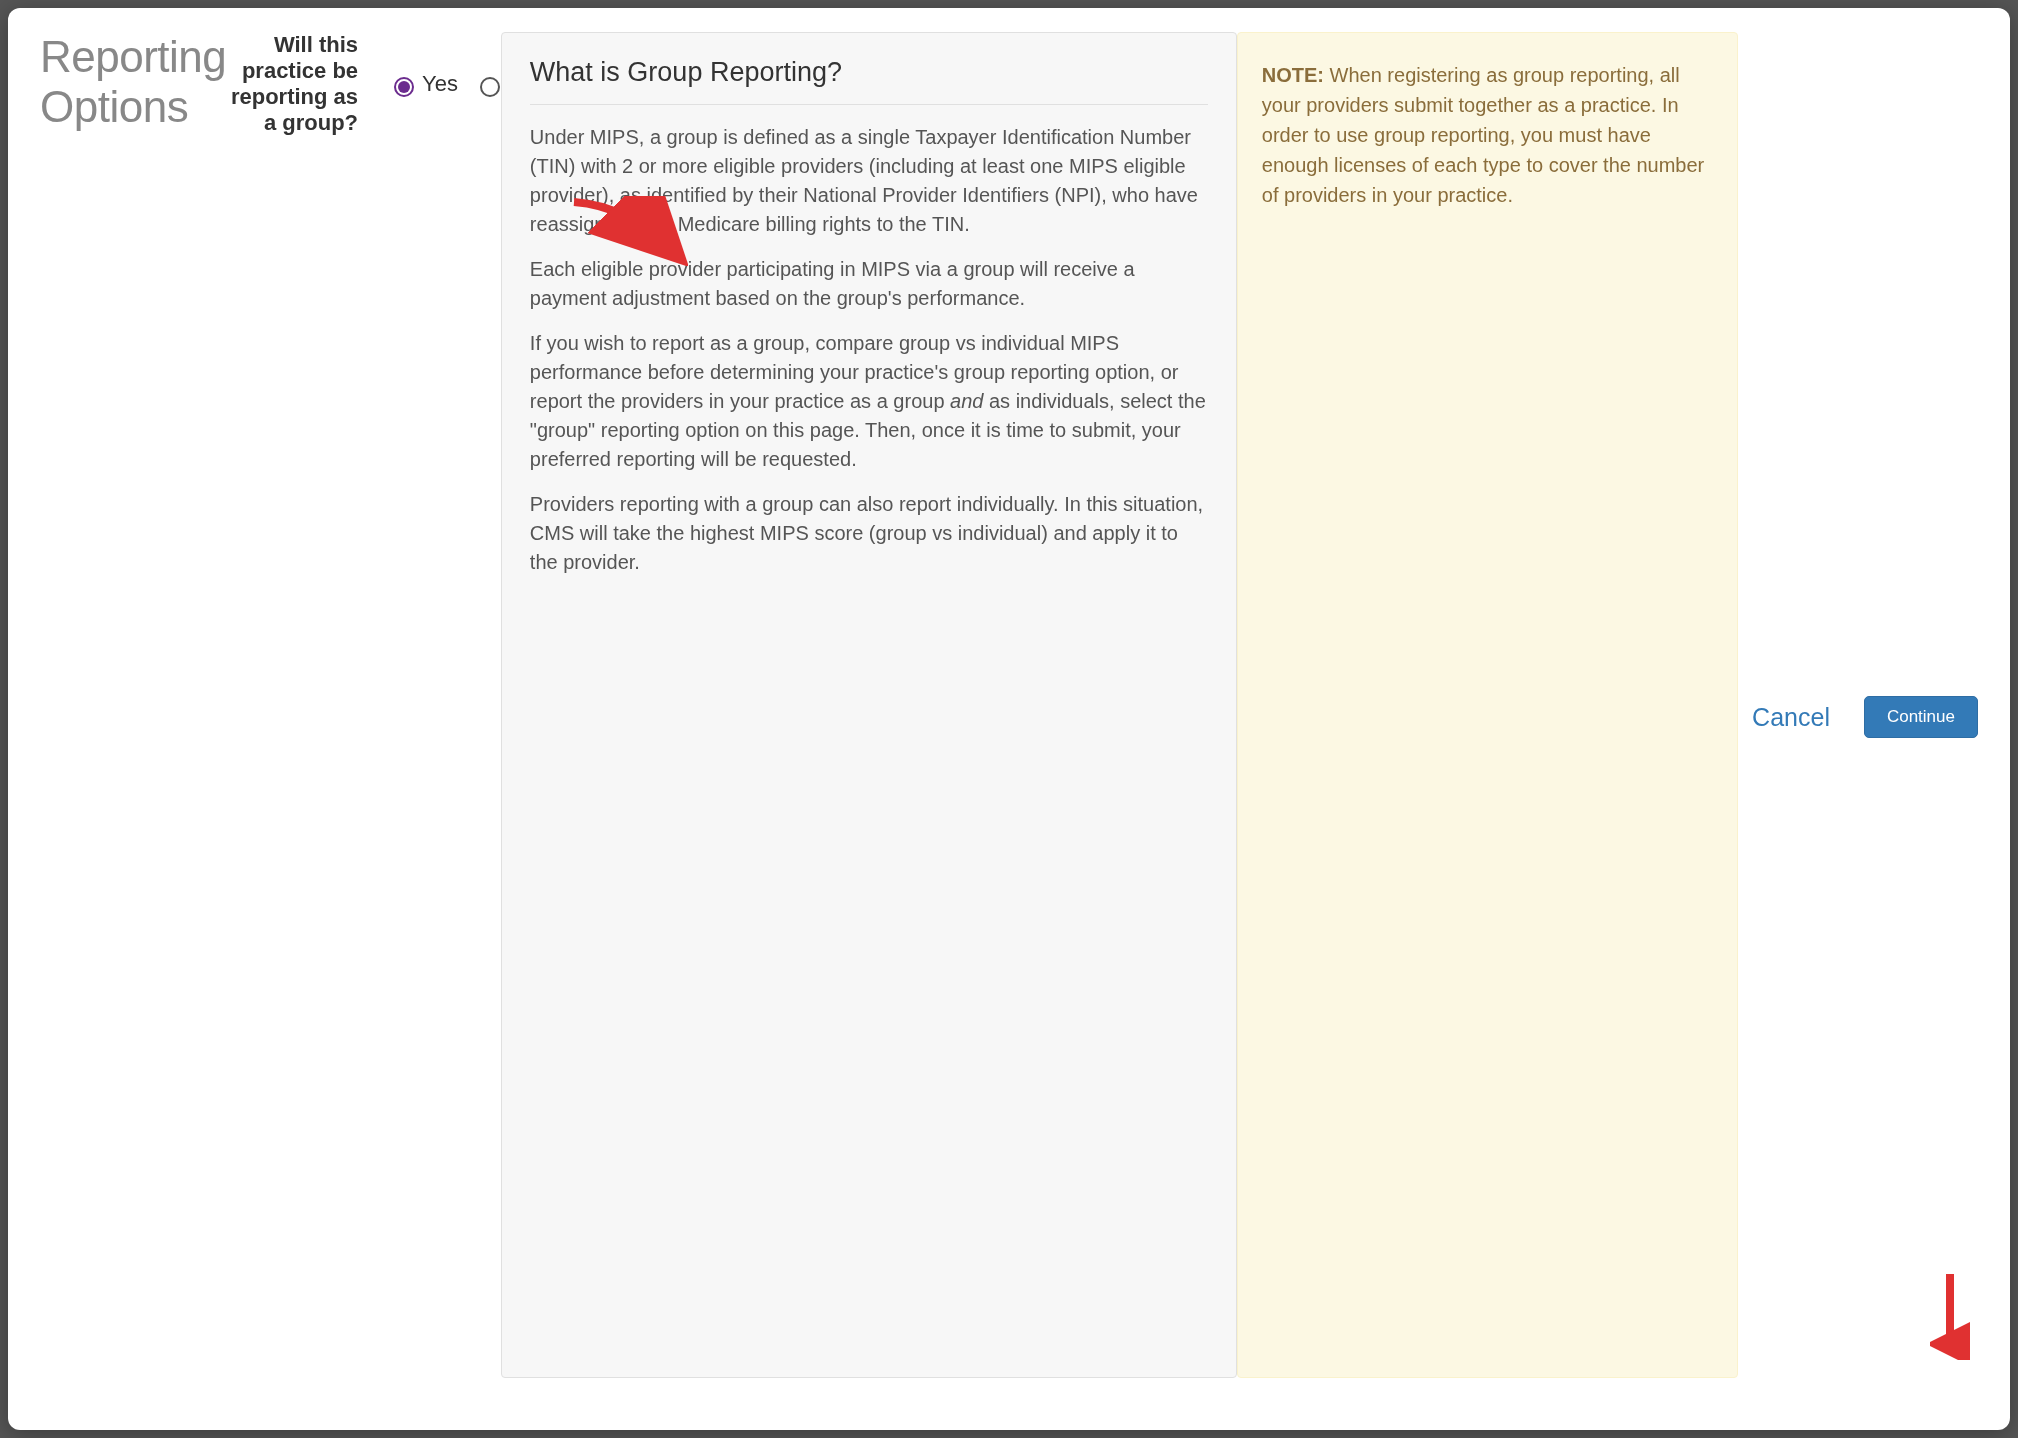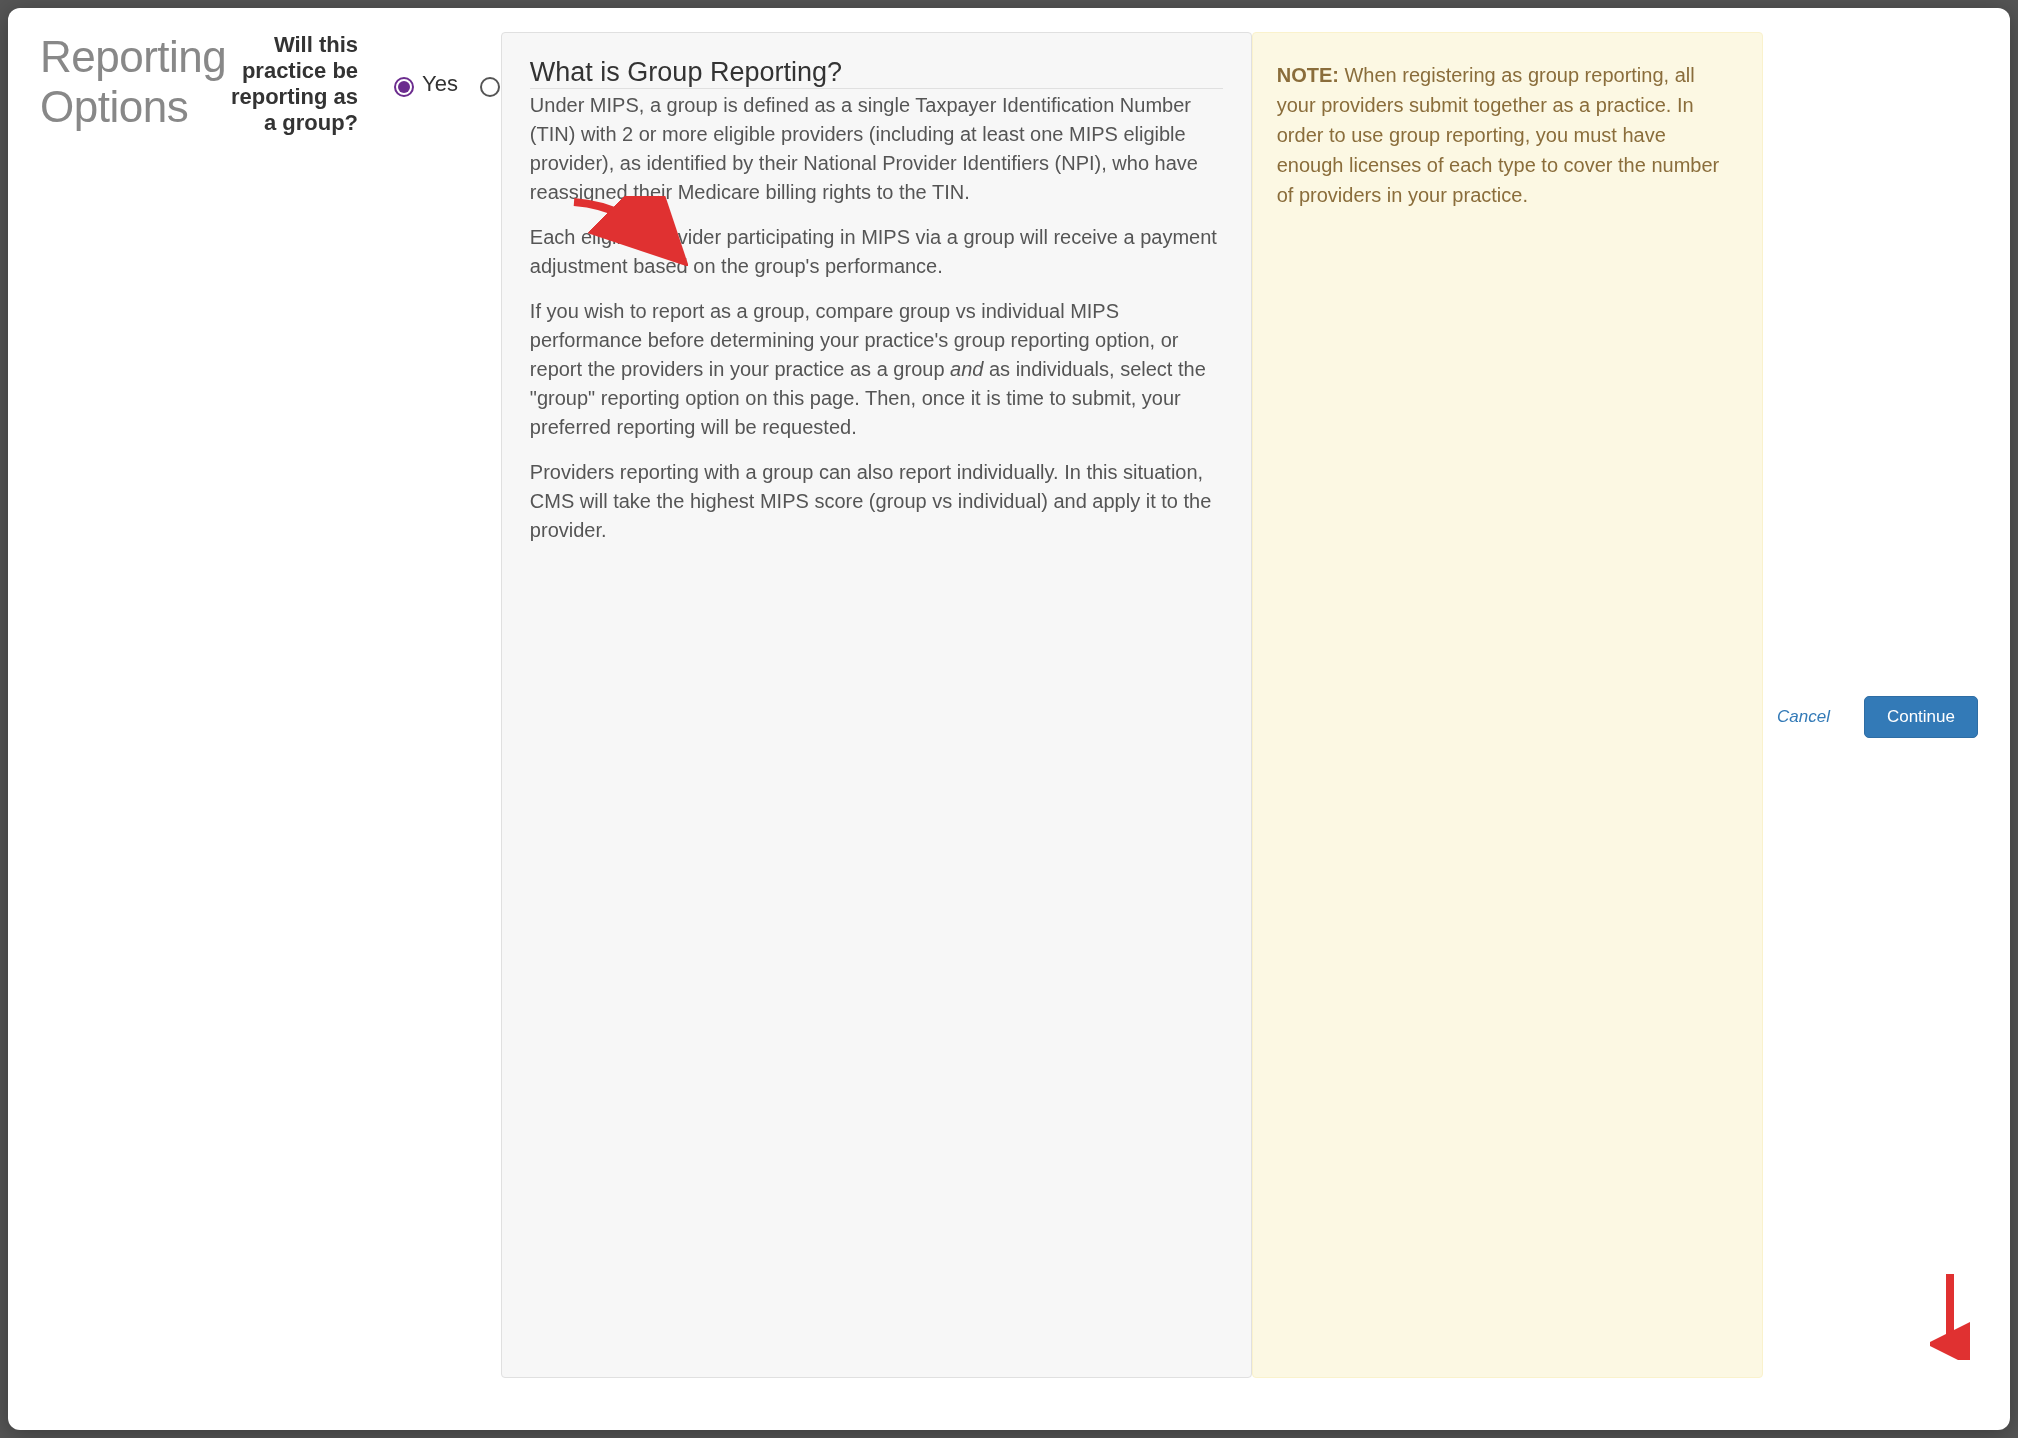--- a/index.html
+++ b/index.html
@@ -97,23 +97,23 @@
       background: #f7f7f7;
       border: 1px solid #e0e0e0;
       border-radius: 4px;
       padding: 24px 28px 28px 28px;
       margin-bottom: 28px;
     }
     .info-title {
       font-size: 27px;
       font-weight: 500;
       color: #333;
-      padding-bottom: 0;
+      padding-bottom: 16px;
       border-bottom: 1px solid #e0e0e0;
-      margin-bottom: 2px;
+      margin-bottom: 18px;
     }
     .info-panel p {
       font-size: 20px;
       line-height: 1.45;
       color: #555;
       margin-bottom: 16px;
     }
     .info-panel p:last-child {
       margin-bottom: 0;
     }
@@ -143,24 +143,23 @@
       display: flex;
       justify-content: flex-end;
       align-items: center;
       gap: 20px;
       padding-bottom: 4px;
     }
     .btn-cancel {
       background: none;
       border: none;
       color: #337ab7;
-      font-size: 17px;
+      font-size: 25px;
       cursor: pointer;
       padding: 10px 14px;
-      font-style: italic;
     }
     .btn-continue {
       background: #337ab7;
       border: 1px solid #2e6da4;
       color: #fff;
       font-size: 17px;
       padding: 10px 22px;
       border-radius: 5px;
       cursor: pointer;
     }

